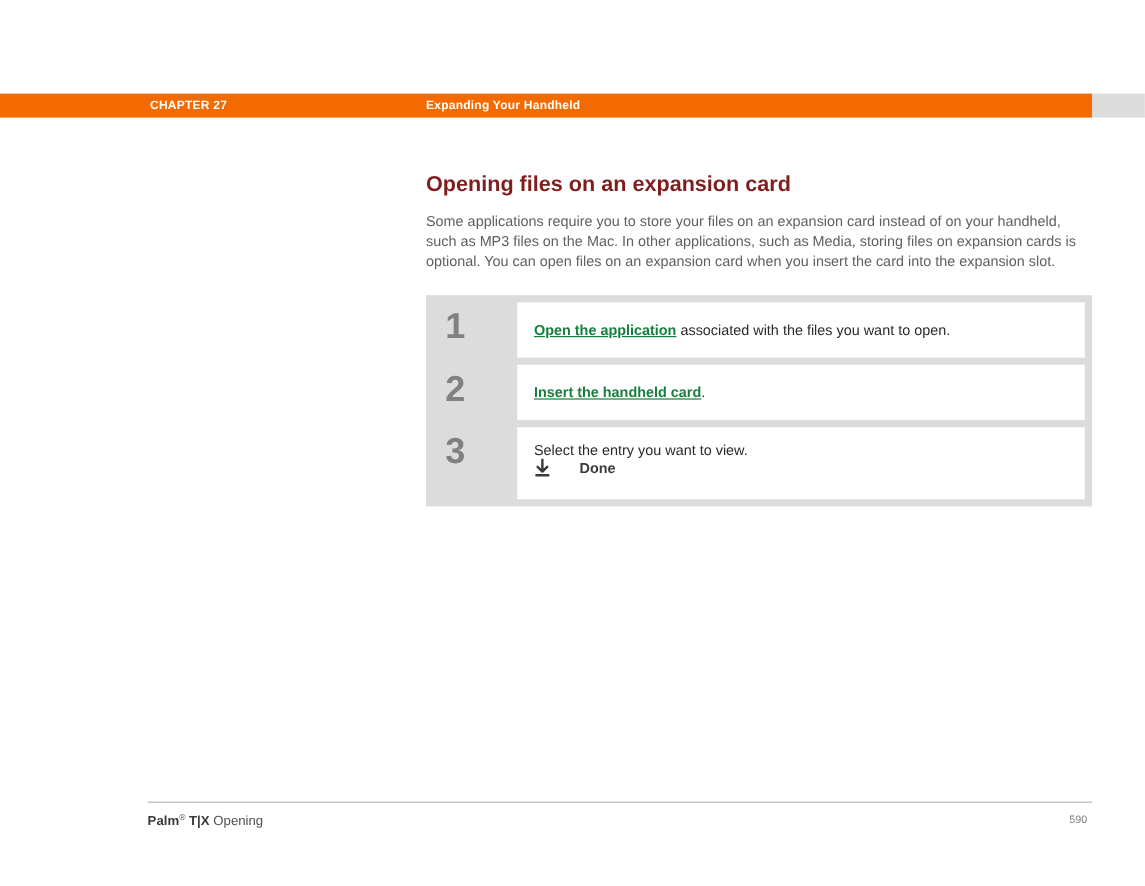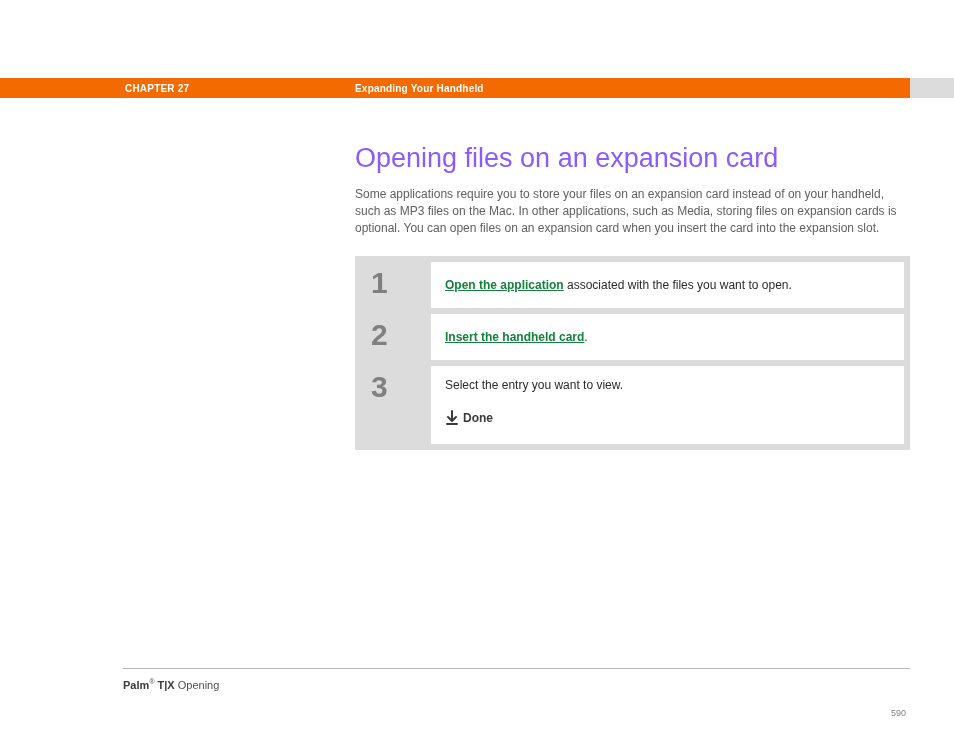--- a/index.html
+++ b/index.html
@@ -47,23 +47,23 @@
     font-weight: 700;
     letter-spacing: 0.2px;
   }
   .content {
     position: absolute;
     left: 355px;
     top: 143px;
     width: 555px;
   }
   .heading {
-    font-size: 27px;
-    font-weight: 400;
-    color: #8b5cf6;
+    font-size: 18px;
+    font-weight: 700;
+    color: #7f1d1d;
     margin-bottom: 12px;
     letter-spacing: 0px;
   }
   .intro {
     font-size: 12px;
     color: #606060;
     line-height: 1.4;
     margin-bottom: 20px;
   }
   .steps-box {
@@ -104,22 +104,22 @@
   .step-body.tall { padding: 12px 14px 18px 14px; }
   .step-link {
     font-weight: 700;
     text-decoration: underline;
     color: #15803d;
     cursor: pointer;
   }
   .done-row {
     display: flex;
     align-items: center;
-    margin-top: 18px;
-    gap: 4px;
+    margin-top: 0;
+    gap: 24px;
   }
   .done-icon svg { display: block; }
   .done-label {
     font-weight: 700;
     font-size: 12px;
     color: #3a3a3a;
   }
   .footer-line {
     position: absolute;
     left: 123px;
@@ -132,21 +132,21 @@
     left: 123px;
     top: 678px;
     font-size: 11px;
     color: #505050;
   }
   .footer-left .bold { font-weight: 700; color: #3a3a3a; }
   .footer-left sup { font-size: 7px; vertical-align: super; }
   .footer-right {
     position: absolute;
     right: 48px;
-    top: 708px;
+    top: 678px;
     font-size: 9px;
     color: #808080;
   }
 </style>
 </head>
 <body>
 
 <div class="top-bar">
   <span class="chapter-label">CHAPTER 27</span>
   <span class="chapter-title">Expanding Your Handheld</span>

